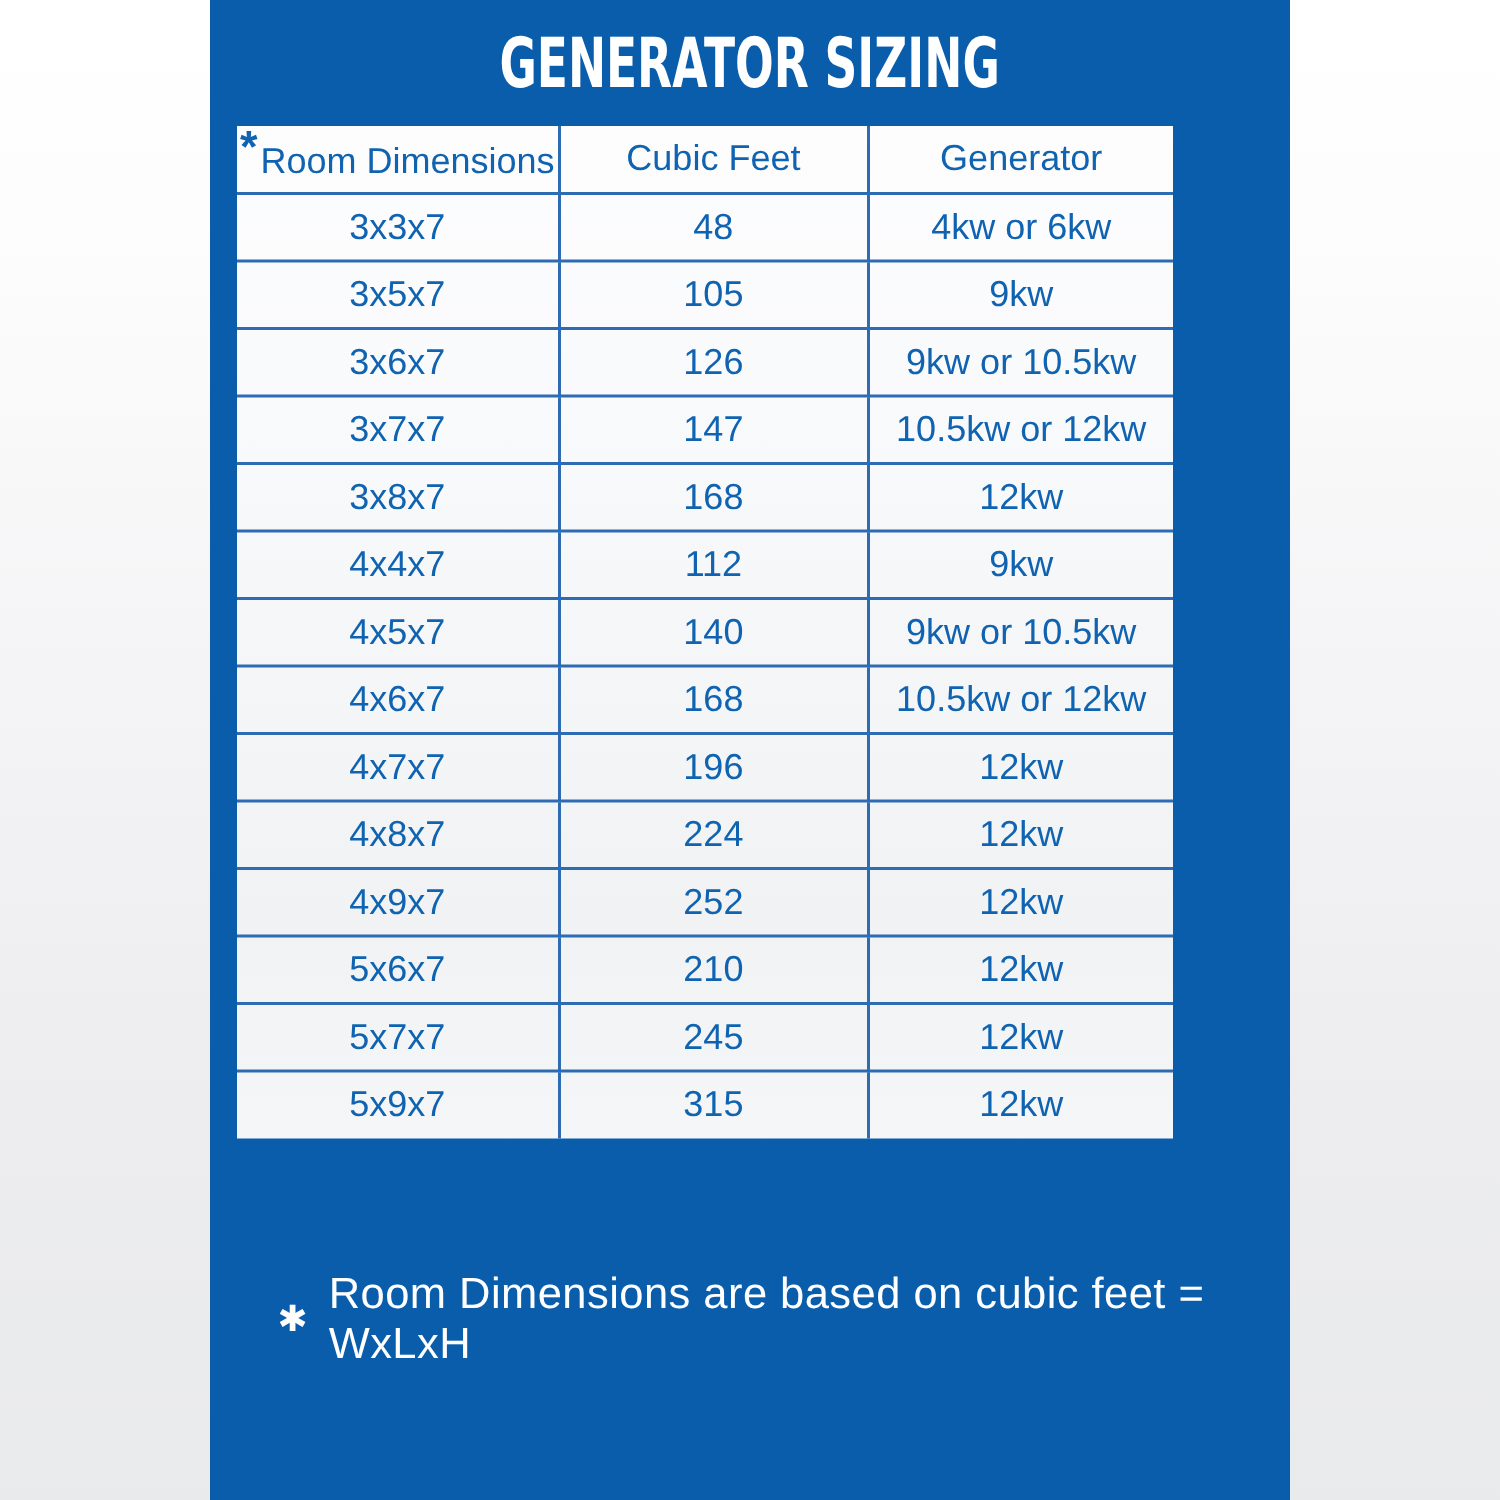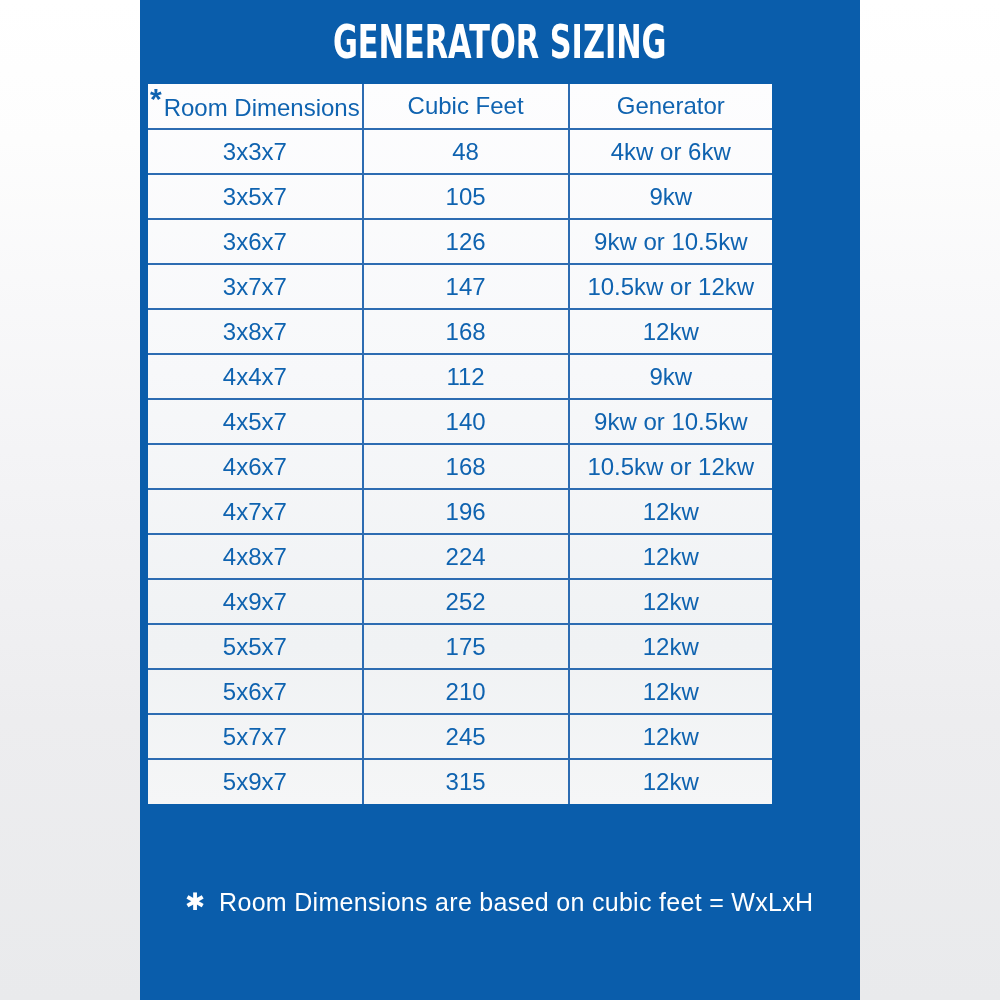--- a/index.html
+++ b/index.html
@@ -35,21 +35,21 @@
     font-weight: bold;
     font-size: 46px;
     line-height: 1;
     white-space: nowrap;
     transform: scaleX(0.66);
     transform-origin: center;
   }
   .sizing-table {
     flex: 0 0 auto;
     width: 624px;
-    margin: 0 8px;
+    margin: 0 18px;
     border-collapse: collapse;
     table-layout: fixed;
     background: linear-gradient(180deg, #fdfdfe 0%, #f7f8fa 40%, #f0f2f4 78%, #f5f6f7 100%);
   }
   .sizing-table tr { height: 45px; }
   .sizing-table th, .sizing-table td {
     border: 2px solid #2d6cb2;
     text-align: center;
     vertical-align: middle;
     color: #0f63b0;
@@ -77,21 +77,21 @@
     align-items: center;
     padding-left: 45px;
     color: #ffffff;
   }
   .footnote-marker {
     font-size: 24px;
     margin-right: 14px;
     line-height: 1;
   }
   .footnote-text {
-    font-size: 25px;
+    font-size: 29px;
     letter-spacing: 0.3px;
   }
 </style>
 </head>
 <body>
 
 <div class="page">
   <div class="panel">
 
     <div class="title-band">
@@ -161,25 +161,20 @@
             <td>4x8x7</td>
             <td>224</td>
             <td>12kw</td>
           </tr>
           <tr>
             <td>4x9x7</td>
             <td>252</td>
             <td>12kw</td>
           </tr>
           <tr>
-            <td>5x5x7</td>
-            <td>175</td>
-            <td>12kw</td>
-          </tr>
-          <tr>
             <td>5x6x7</td>
             <td>210</td>
             <td>12kw</td>
           </tr>
           <tr>
             <td>5x7x7</td>
             <td>245</td>
             <td>12kw</td>
           </tr>
           <tr>

